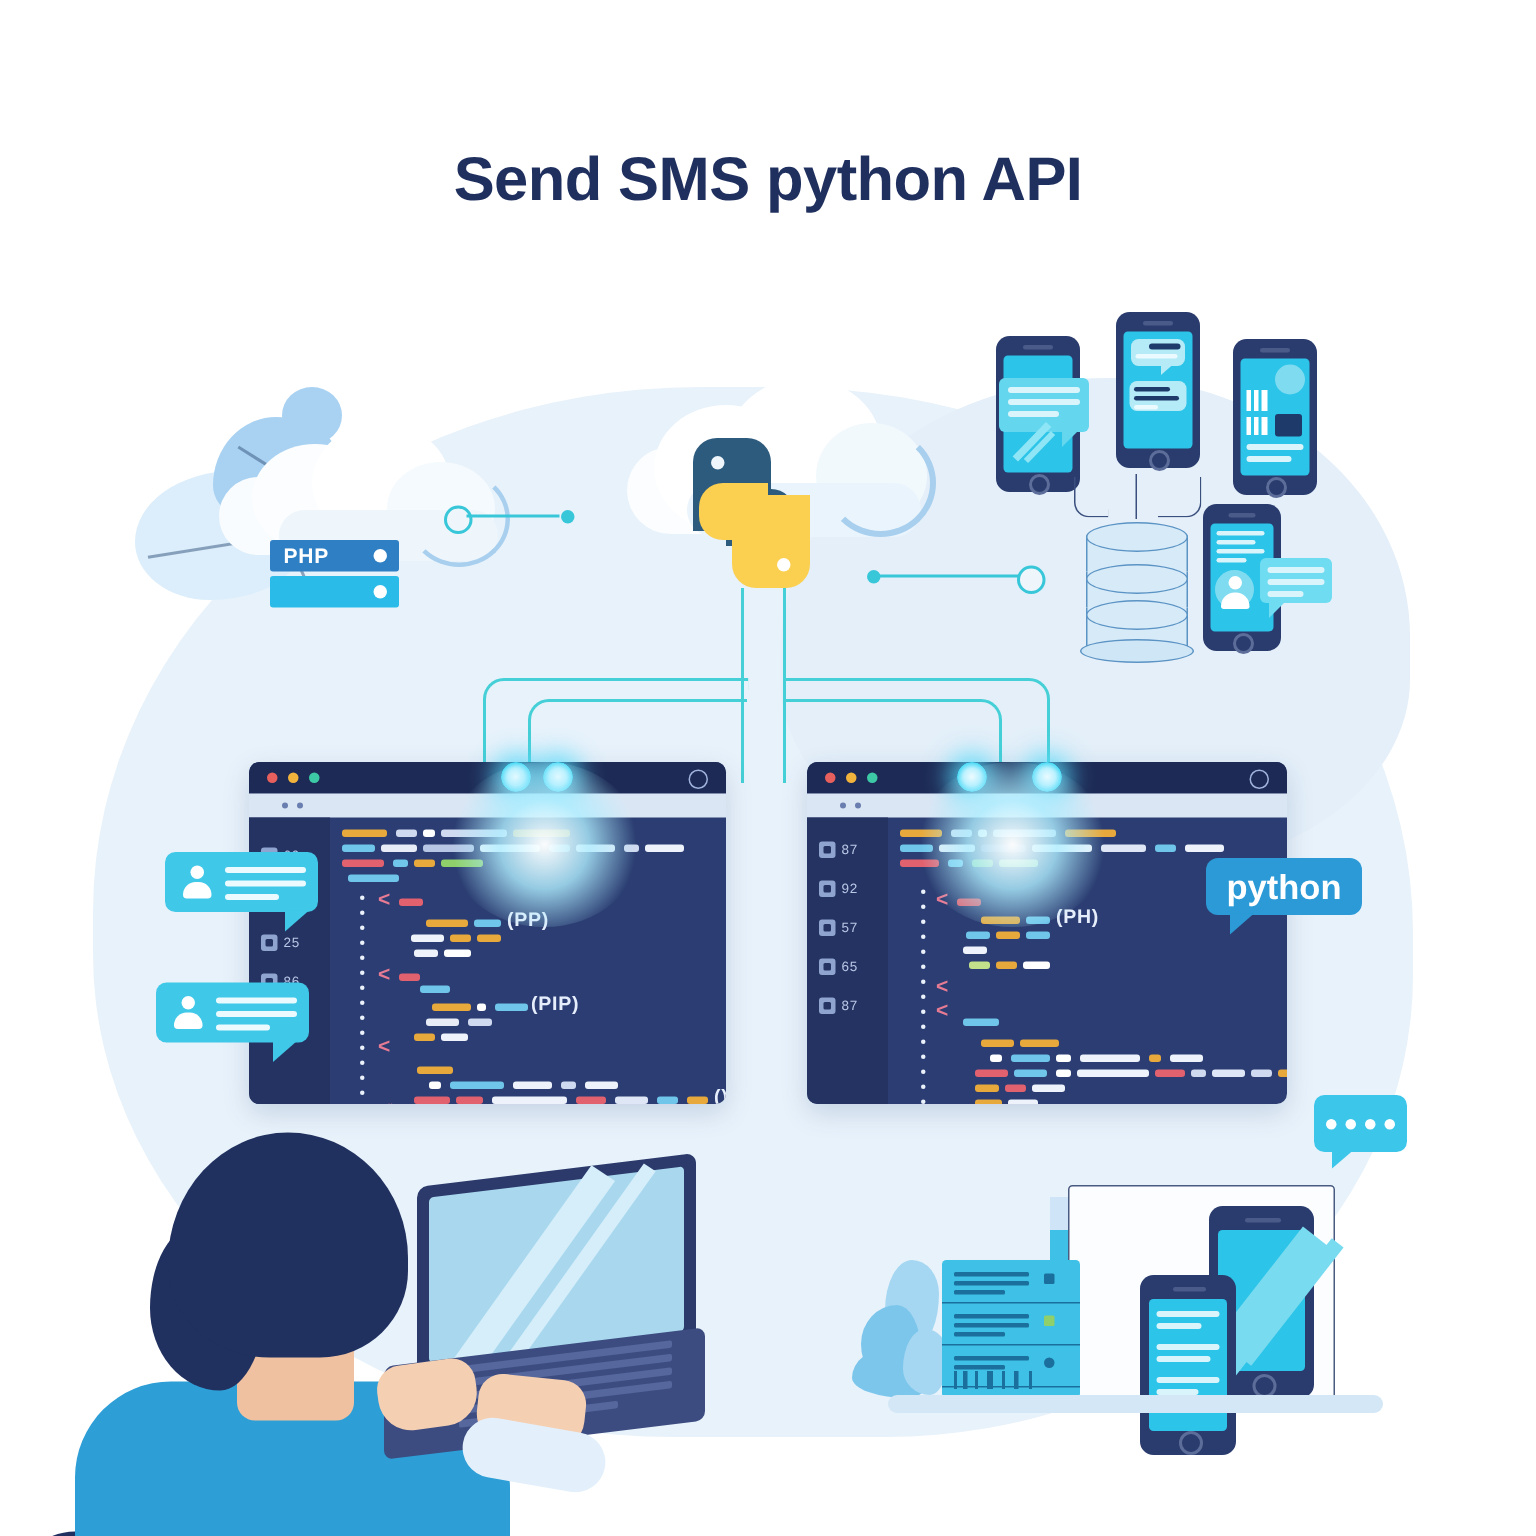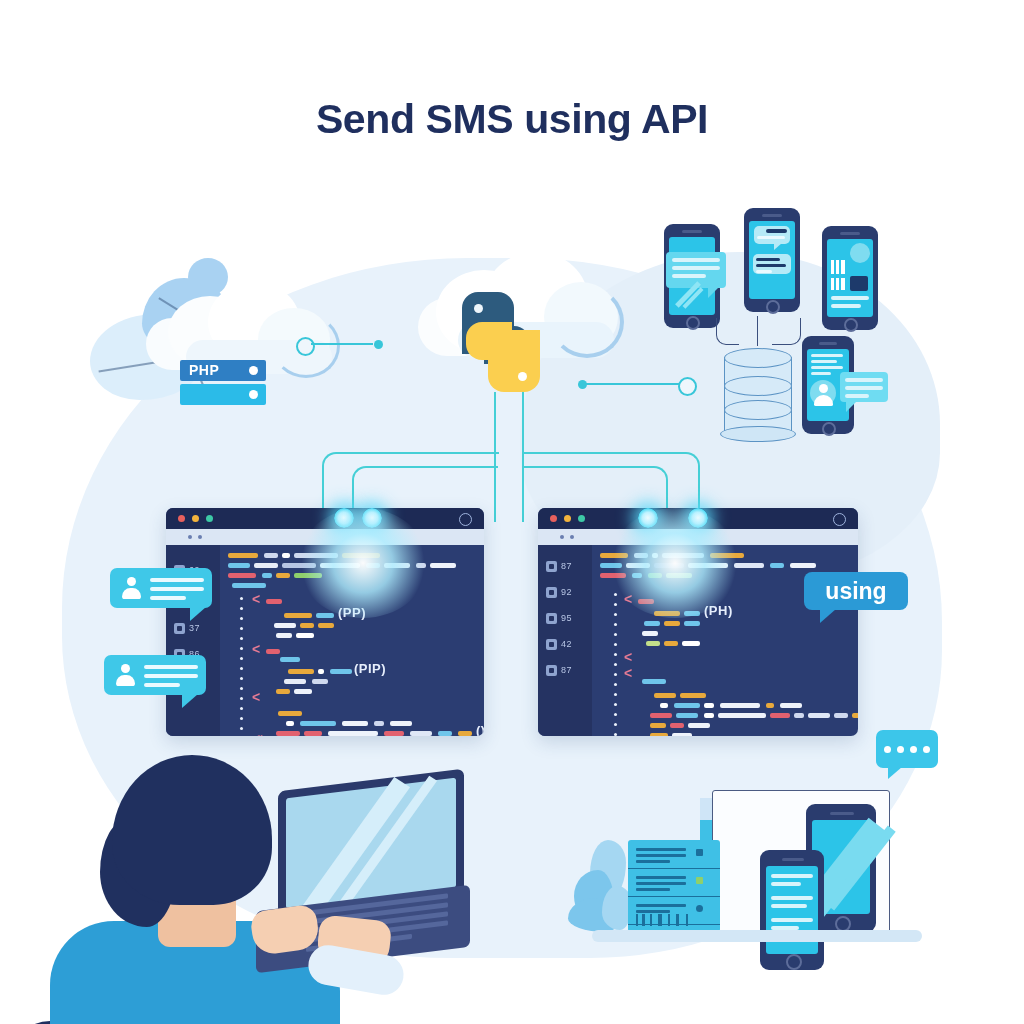--- a/index.html
+++ b/index.html
@@ -174,21 +174,21 @@
   #plant .pl2{position:absolute;background:#a5d7f2;}
 </style>
 </head>
 <body>
 
 <div class="stage">
 
   <div class="abs" id="bg-blob"></div>
   <div class="abs" id="bg-blob2"></div>
 
-  <div class="abs" id="page-title">Send SMS using API</div>
+  <div class="abs" id="page-title">Send SMS python API</div>
 
   <div class="abs" id="leaf-deco">
     <div class="abs lf1"></div>
     <div class="abs lf2"></div>
     <div class="abs lf3"></div>
     <div class="vein" style="left:18px;top:104px;width:108px;transform:rotate(-9deg);"></div>
     <div class="vein" style="left:74px;top:56px;width:64px;transform:rotate(32deg);"></div>
     <div class="vein" style="left:92px;top:108px;width:46px;transform:rotate(66deg);"></div>
   </div>
 
@@ -333,21 +333,21 @@
       <span class="cw-tdot" style="left:22px;"></span>
       <span class="cw-tdot" style="left:32px;"></span>
     </div>
     <div class="cw-sidebar">
       <div class="cw-file" style="top:20px;">
         <span class="fi"></span>
         <span class="fl">69</span>
       </div>
       <div class="cw-file" style="top:78px;">
         <span class="fi"></span>
-        <span class="fl">37</span>
+        <span class="fl">25</span>
       </div>
       <div class="cw-file" style="top:104px;">
         <span class="fi"></span>
         <span class="fl">86</span>
       </div>
     </div>
     <div class="cw-body">
       <div class="cbar" style="left:8px;top:8px;width:30px;background:#e8a93c;"></div>
       <div class="cbar" style="left:44px;top:8px;width:14px;background:#cfd9ef;"></div>
       <div class="cbar" style="left:62px;top:8px;width:8px;background:#fff;"></div>
@@ -467,25 +467,25 @@
       <div class="cw-file" style="top:16px;">
         <span class="fi"></span>
         <span class="fl">87</span>
       </div>
       <div class="cw-file" style="top:42px;">
         <span class="fi"></span>
         <span class="fl">92</span>
       </div>
       <div class="cw-file" style="top:68px;">
         <span class="fi"></span>
-        <span class="fl">95</span>
+        <span class="fl">57</span>
       </div>
       <div class="cw-file" style="top:94px;">
         <span class="fi"></span>
-        <span class="fl">42</span>
+        <span class="fl">65</span>
       </div>
       <div class="cw-file" style="top:120px;">
         <span class="fi"></span>
         <span class="fl">87</span>
       </div>
     </div>
     <div class="cw-body">
       <div class="cbar" style="left:8px;top:8px;width:28px;background:#e8a93c;"></div>
       <div class="cbar" style="left:42px;top:8px;width:14px;background:#cfd9ef;"></div>
       <div class="cbar" style="left:60px;top:8px;width:6px;background:#fff;"></div>
@@ -562,21 +562,21 @@
       <span class="chev" style="left:32px;top:188px;">&lt;&gt;</span>
 
     </div>
   </div>
 
   <div class="glow-node" style="left:638px;top:508px;"></div>
   <div class="glow-node" style="left:688px;top:508px;"></div>
   <div class="glow-blob" style="left:610px;top:508px;width:130px;height:110px;"></div>
 
   <div class="bubble-label" style="left:804px;top:572px;width:104px;height:38px;">
-    <span>using</span>
+    <span>python</span>
     <span class="tail"></span>
   </div>
 
   <div class="abs" id="typing-bubble">
     <span class="td" style="left:8px;"></span>
     <span class="td" style="left:21px;"></span>
     <span class="td" style="left:34px;"></span>
     <span class="td" style="left:47px;"></span>
     <span class="tail"></span>
   </div>

